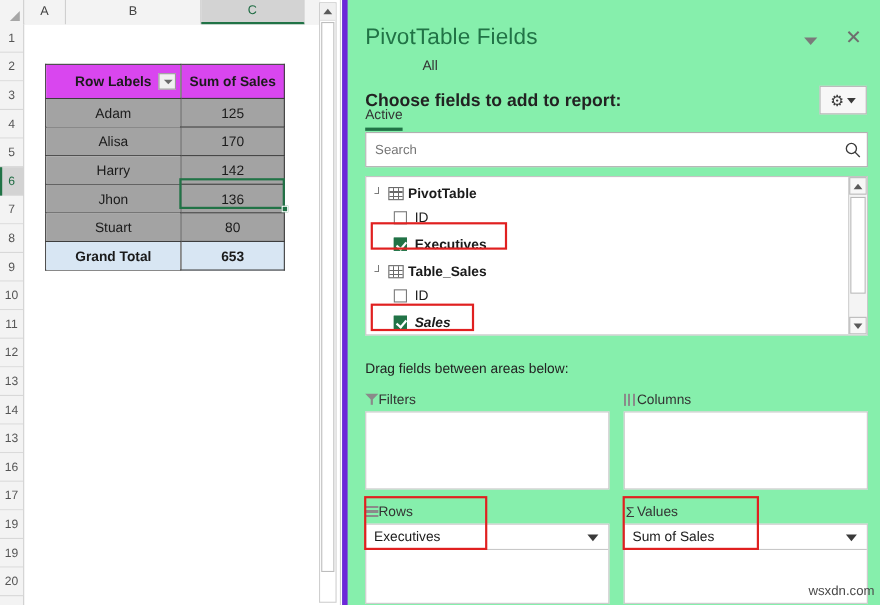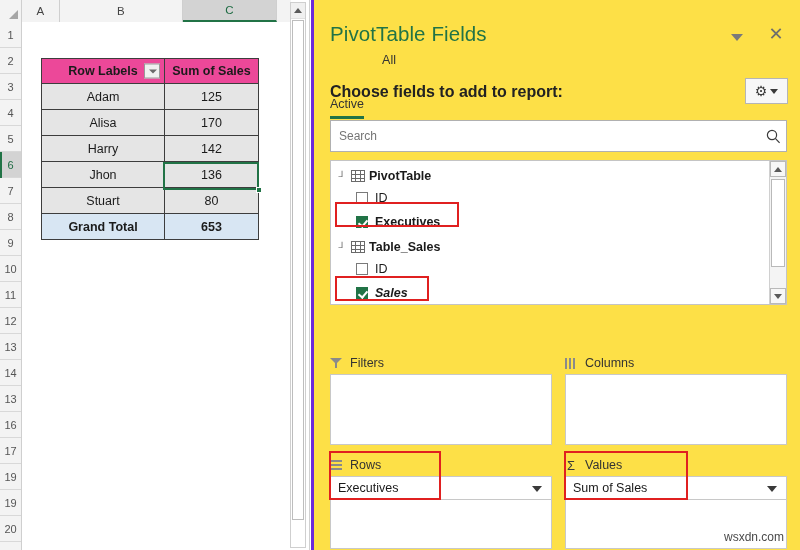--- a/index.html
+++ b/index.html
@@ -90,26 +90,26 @@
     position: absolute; left: 41px; top: 58px;
     border-collapse: collapse;
     font-size: 12.5px; color: #1b1b1b;
   }
   #pivot td {
     border: 1px solid #3d3d3d;
     height: 26px;
     padding: 0 6px;
     text-align: center;
     vertical-align: middle;
-    background: #e5e5e5;
+    background: #a3a3a3;
   }
   #pivot td.hdr {
-    background: #ec4899;
+    background: #d946ef;
     font-weight: bold;
-    height: 25px;
+    height: 31px;
   }
   #pivot td.total {
     background: #d8e6f3;
     font-weight: bold;
   }
   .lbl-col { width: 123px; position: relative; }
   .val-col { width: 94px; }
   .filter-btn {
     position: absolute; right: 4px; top: 50%;
     transform: translateY(-50%);
@@ -158,22 +158,22 @@
     margin: 1px; width: 12px; height: 500px;
     background: #ffffff; border: 1px solid #bdbdbd;
   }
   .tri-up { width:0;height:0;border-left:4px solid transparent;border-right:4px solid transparent;border-bottom:5px solid #5a5a5a; }
   .tri-dn { width:0;height:0;border-left:4px solid transparent;border-right:4px solid transparent;border-top:5px solid #5a5a5a; }
 
   
   #panel {
     position: absolute; left: 311px; top: 0;
     width: 489px; height: 550px;
-    background: #fde047;
-    border-left: 3px solid #6d28d9;
+    background: #86efac;
+    border-left: 5px solid #6d28d9;
   }
   #panel-title {
     position: absolute; left: 16px; top: 22px;
     font-size: 20.5px; color: #217346;
     letter-spacing: .1px;
   }
   #panel-dropdown {
     position: absolute; right: 52px; top: 26px;
     width: 22px; height: 22px;
     display: flex; align-items: center; justify-content: center;
@@ -308,21 +308,21 @@
   
   #drag-label {
     position: absolute; left: 16px; top: 328px;
     font-size: 12.5px; color: #222;
   }
   .zone {
     position: absolute;
     width: 222px;
   }
   .zone-head {
-    display: flex; align-items: center; gap: 8px;
+    display: flex; align-items: center; gap: 0;
     height: 22px;
     font-size: 12.5px; color: #333;
   }
   .zone-body {
     background: #ffffff; border: 1px solid #c8c8c8;
   }
   .zone-pill {
     height: 23px;
     border-bottom: 1px solid #c8c8c8;
     display: flex; align-items: center;
@@ -351,21 +351,21 @@
   .rows-icon {
     width: 12px; height: 11px;
     background: repeating-linear-gradient(to bottom, #8a8a8a 0 2px, transparent 2px 4px);
   }
   .sigma-icon {
     width: 12px; font-size: 13px; color: #3a3a3a; line-height: 1;
     text-align: center;
   }
 
   #watermark {
-    position: absolute; right: 16px; bottom: 6px;
+    position: absolute; right: 5px; bottom: 6px;
     font-size: 12px; color: #4a4a4a;
     font-family: "Liberation Sans", sans-serif;
   }
 </style>
 </head>
 <body>
 
 <div id="app">
 
   <div id="sheet">
@@ -520,20 +520,21 @@
         <div class="fl-btn" style="position:absolute;bottom:0;left:0;">
             <div class="tri-dn"></div>
           </div>
       </div>
     </div>
 
     <div class="redbox" style="left:21px; top:202px; width:124px; height:25px;"></div>
 
     <div class="redbox" style="left:21px; top:276px; width:94px; height:25px;"></div>
 
+    <div id="drag-label">Drag fields between areas below:</div>
 
     <div class="zone" style="left:16px; top:352px;">
       <div class="zone-head">
         <span class="funnel-icon"></span>
         <span>Filters</span>
       </div>
       <div class="zone-body" style="height:71px;"></div>
     </div>
 
     <div class="zone" style="left:251px; top:352px;">

